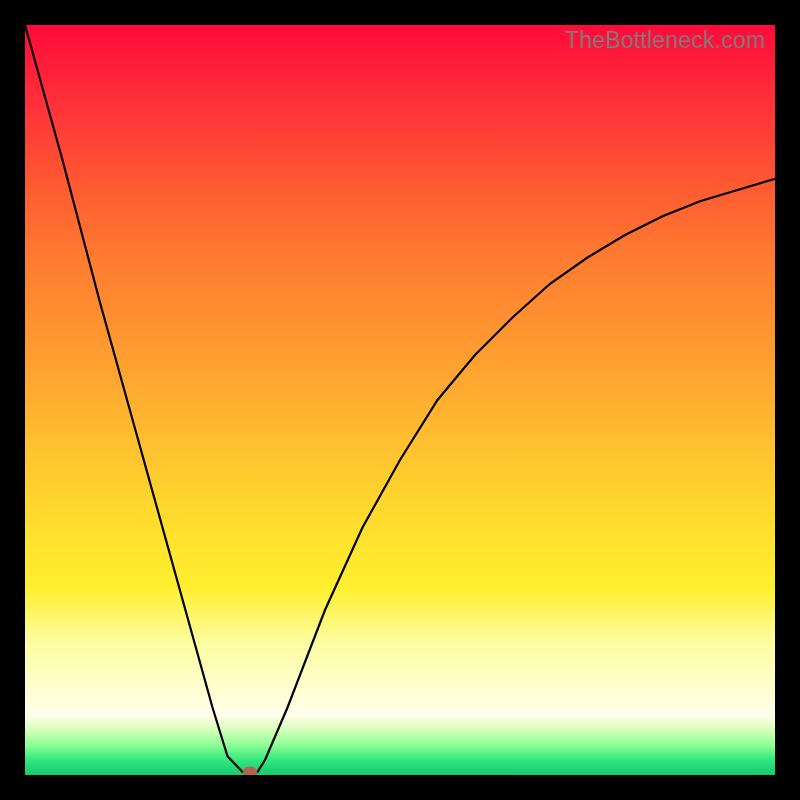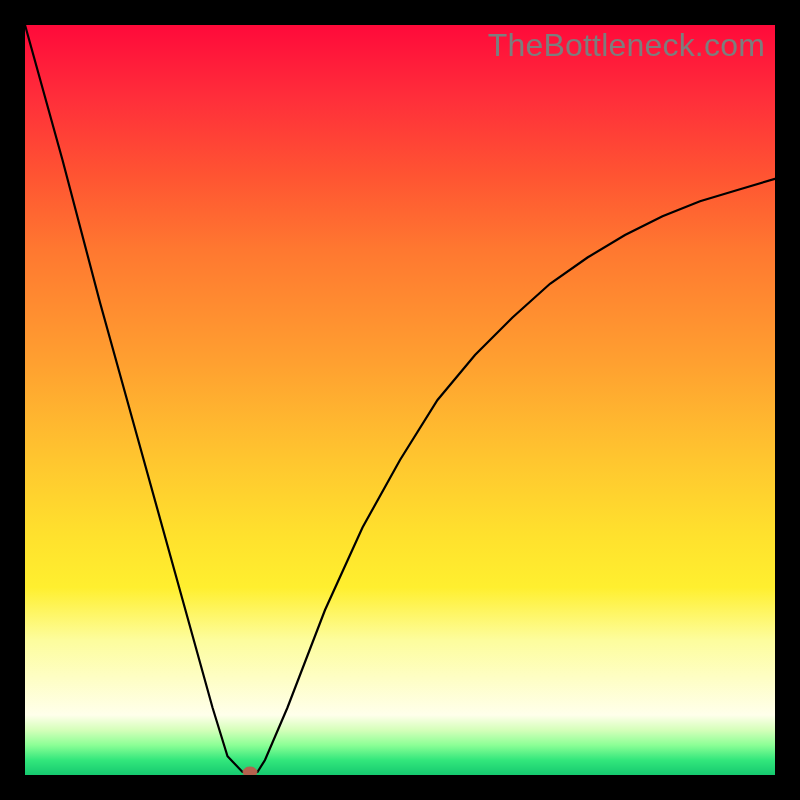--- a/index.html
+++ b/index.html
@@ -31,21 +31,21 @@
       #8cff96 96%,
       #33e77c 98%,
       #15c96f 100%
     );
   }
   .watermark {
     position: absolute;
     top: 2px;
     right: 10px;
     font-family: Arial, Helvetica, sans-serif;
-    font-size: 32px;
+    font-size: 23px;
     color: #7d7d7d;
     letter-spacing: 0.2px;
     user-select: none;
   }
   svg.curve {
     position: absolute;
     left: 0;
     top: 0;
     width: 750px;
     height: 750px;

